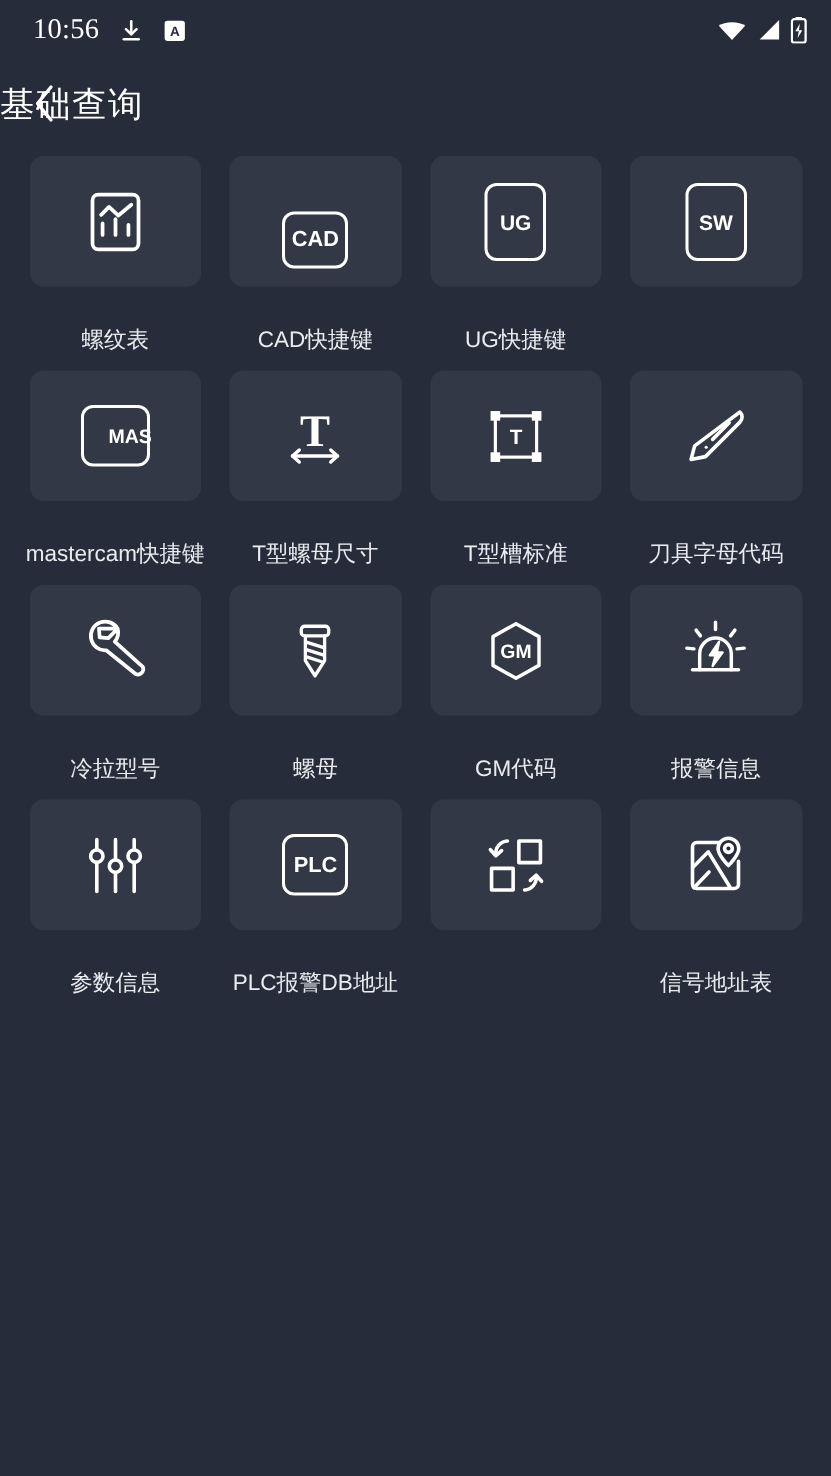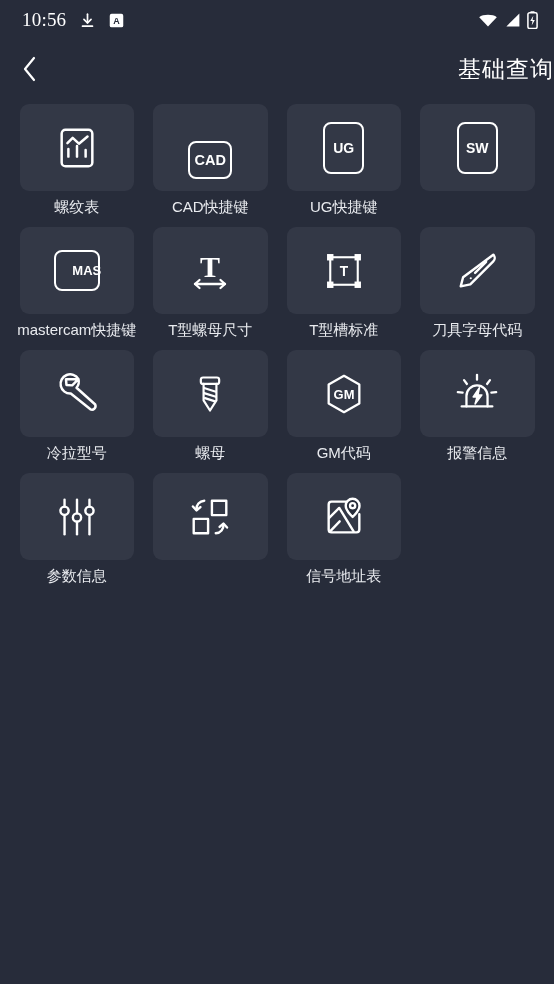--- a/index.html
+++ b/index.html
@@ -39,21 +39,21 @@
     gap: 6px;
   }
   .icon-svg { display: block; }
 
   
   .titlebar {
     position: relative;
     height: 58px;
     display: flex;
     align-items: center;
-    justify-content: flex-end;
+    justify-content: flex-start;
   }
   .back-btn {
     position: absolute;
     left: 10px;
     top: 50%;
     transform: translateY(-50%);
     width: 40px;
     height: 40px;
     display: flex;
     align-items: center;
@@ -85,21 +85,21 @@
     width: 100%;
     height: 87px;
     background: #333846;
     border-radius: 9px;
     display: flex;
     align-items: center;
     justify-content: center;
     cursor: pointer;
   }
   .tile-label {
-    margin-top: 5px;
+    margin-top: 25px;
     font-size: 15px;
     line-height: 22px;
     color: #e9ebef;
     text-align: center;
     width: 108%;
     word-break: break-word;
     font-family: "Liberation Sans", "DejaVu Sans", sans-serif;
   }
   .badge-box {
     border: 2.4px solid #ffffff;
@@ -327,20 +327,26 @@
             <path d="M24 29 L24 42"></path>
             <path d="M37 6 L37 13"></path>
             <circle cx="37" cy="17.5" r="4.3"></circle>
             <path d="M37 22 L37 42"></path>
           </svg>
         </span>
       </div>
       <div class="tile-label">参数信息</div>
     </div>
 
+    <div class="cell">
+      <div class="tile">
+        <span class="badge-box badge-plc">PLC</span>
+      </div>
+      <div class="tile-label">PLC报警DB地址</div>
+    </div>
 
     <div class="cell">
       <div class="tile">
         <span>
           <svg class="icon-svg" width="46" height="46" viewBox="0 0 48 48" fill="none" stroke="#ffffff" stroke-width="2.5" stroke-linecap="round" stroke-linejoin="round">
             <rect x="26" y="7" width="15" height="15"></rect>
             <rect x="7" y="26" width="15" height="15"></rect>
             <path d="M18 7 A8.5 8.5 0 0 0 10 16.5"></path>
             <path d="M6.2 13 L10 17.2 L14 13.6"></path>
             <path d="M30 41 A8.5 8.5 0 0 0 38 31.5"></path>

